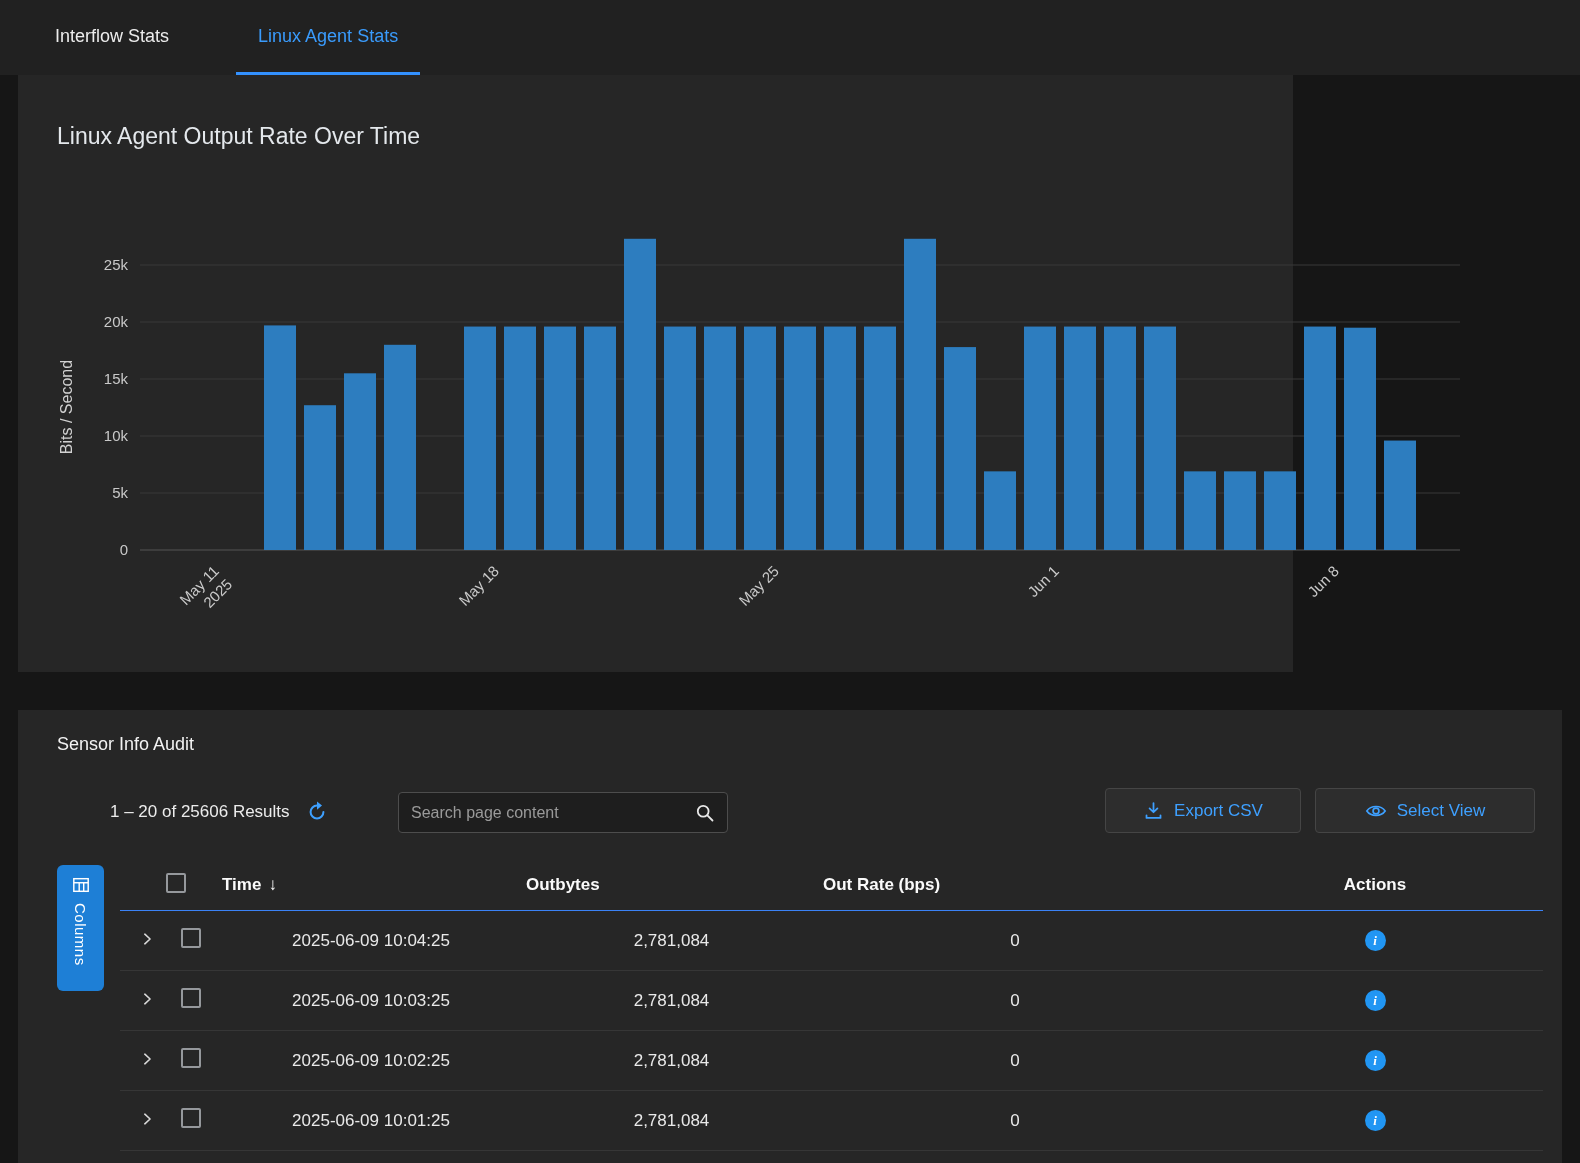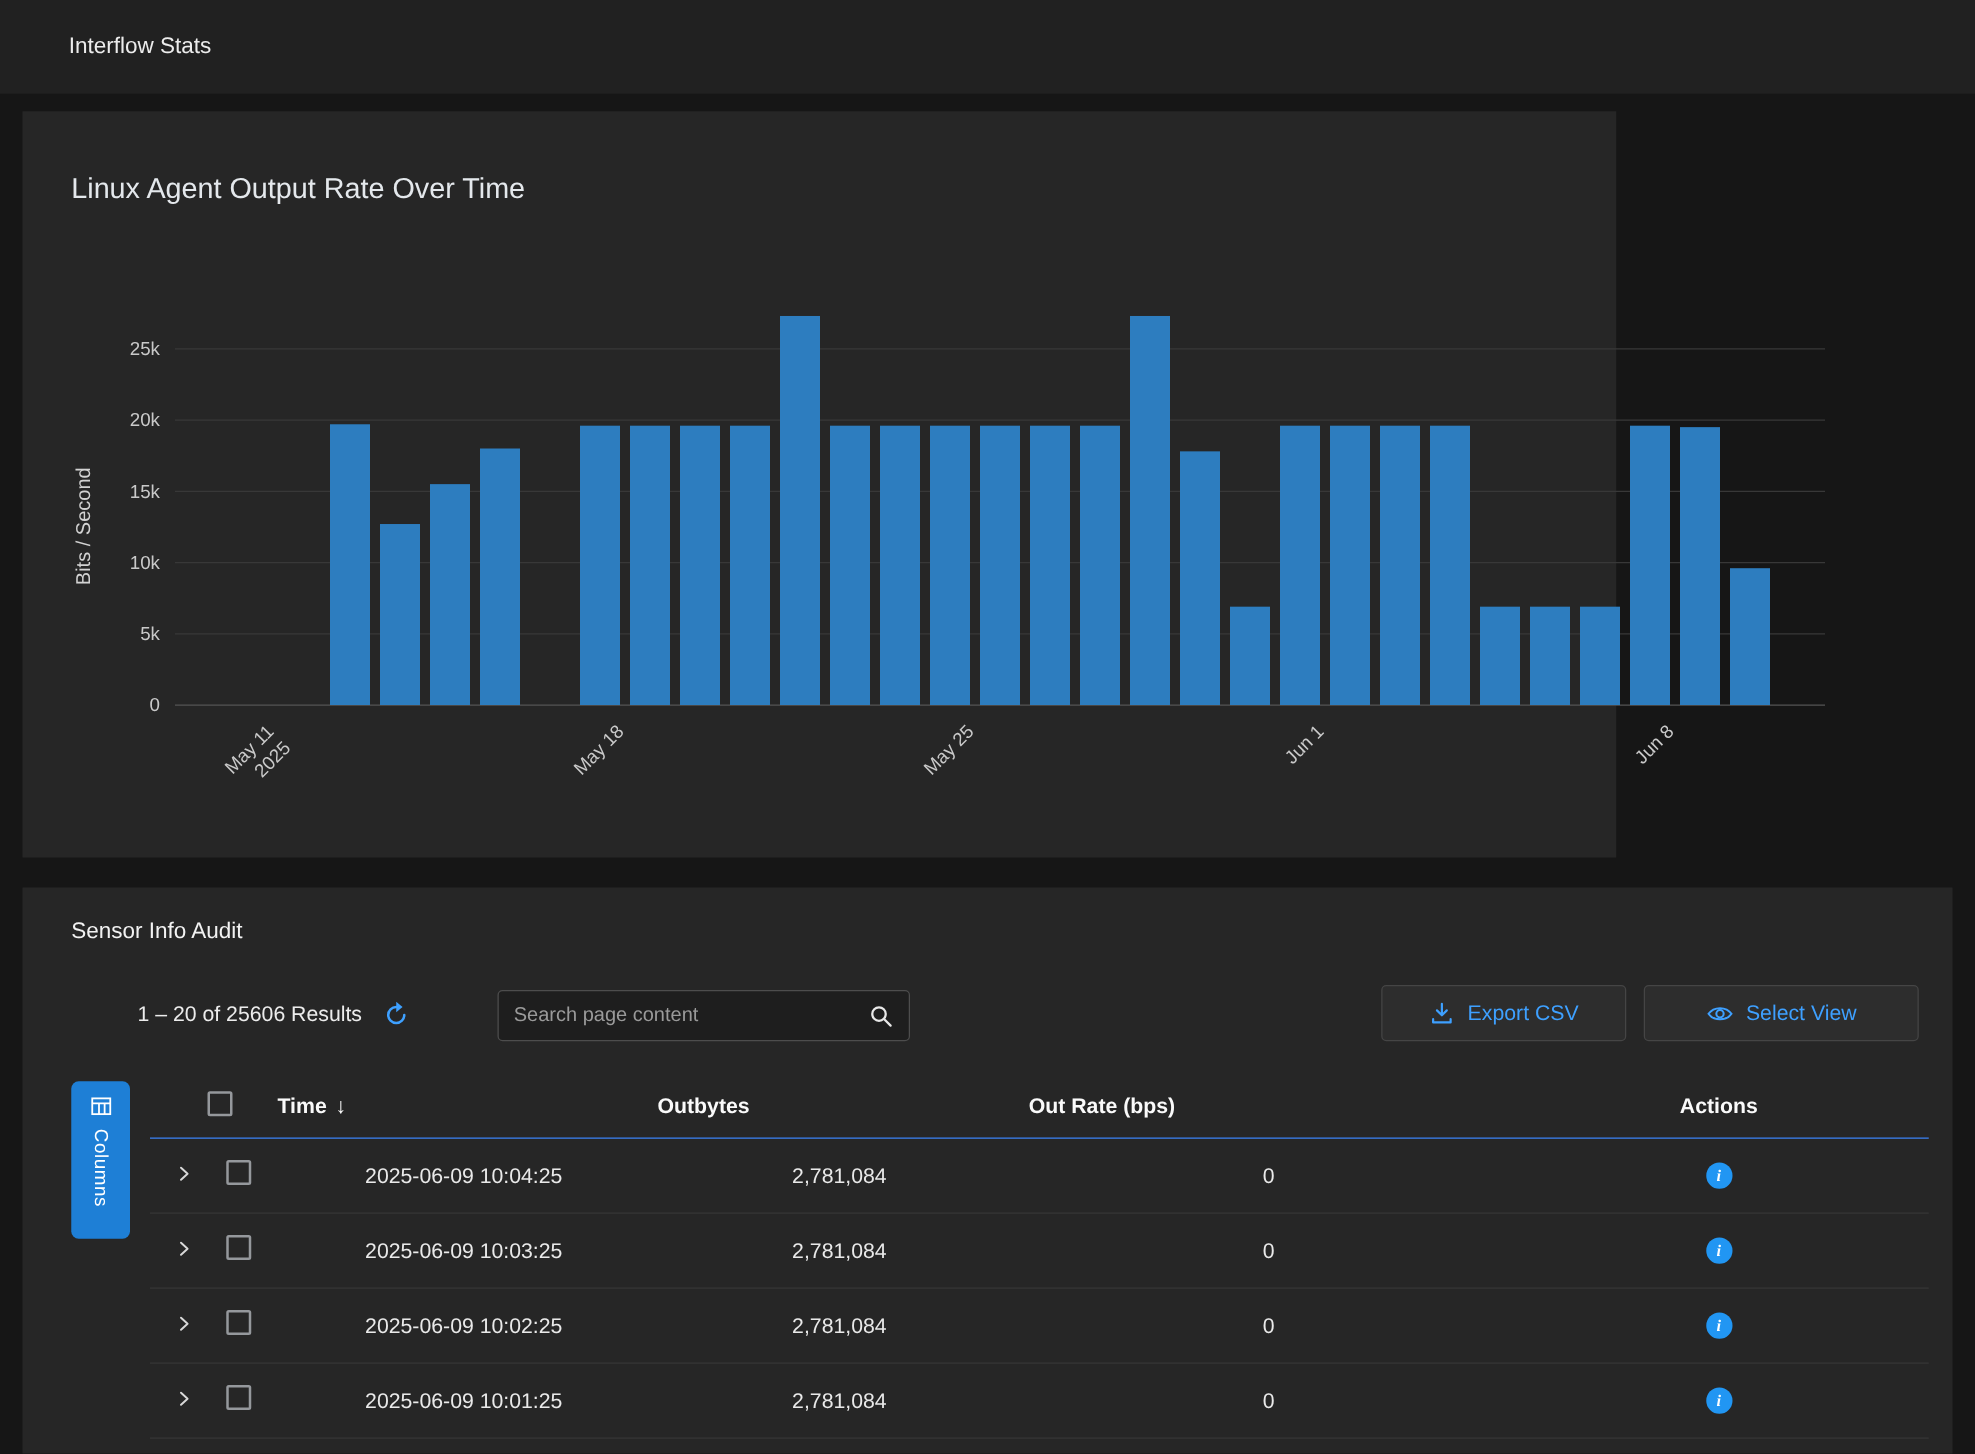--- a/index.html
+++ b/index.html
@@ -17,21 +17,21 @@
     background: #212121; display: flex; align-items: stretch; padding-left: 33px; gap: 45px;
   }
   .tab {
     display: flex; align-items: center; padding: 0 22px;
     font-size: 18px; color: #ececec; cursor: pointer; border-bottom: 3px solid transparent;
   }
   .tab.active { color: #3a9bfc; border-bottom: 3px solid #3391ff; }
 
   
   .chart-panel {
-    position: absolute; top: 89px; left: 18px; width: 1275px; height: 597px;
+    position: absolute; top: 75px; left: 18px; width: 1275px; height: 597px;
     background: #262626;
   }
   .chart-title {
     position: absolute; top: 48px; left: 39px;
     font-size: 23px; color: #e4e8ec; font-weight: 400;
   }
   #chart-svg { position: absolute; top: 150px; left: 0; }
   #chart-svg text { font-family: "Liberation Sans", sans-serif; }
 
   
@@ -100,20 +100,21 @@
     color: #ffffff; font-size: 13px; font-weight: bold; font-style: italic;
     display: inline-flex; align-items: center; justify-content: center; cursor: pointer;
     font-family: "Liberation Serif", serif;
   }
 </style>
 </head>
 <body>
 
 <div class="tabbar">
   <div class="tab">Interflow Stats</div>
+  <div class="tab active">Linux Agent Stats</div>
 </div>
 
 <div class="chart-panel">
   <div class="chart-title">Linux Agent Output Rate Over Time</div>
   <svg id="chart-svg" width="1544" height="420" viewBox="0 0 1544 420">
       <line x1="122" y1="325" x2="1442" y2="325" stroke="#555555" stroke-width="1"></line>
       <text x="110" y="330" fill="#c9c9c9" font-size="15" text-anchor="end">0</text>
       <line x1="122" y1="268" x2="1442" y2="268" stroke="#383838" stroke-width="1"></line>
       <text x="110" y="273" fill="#c9c9c9" font-size="15" text-anchor="end">5k</text>
       <line x1="122" y1="211" x2="1442" y2="211" stroke="#383838" stroke-width="1"></line>

